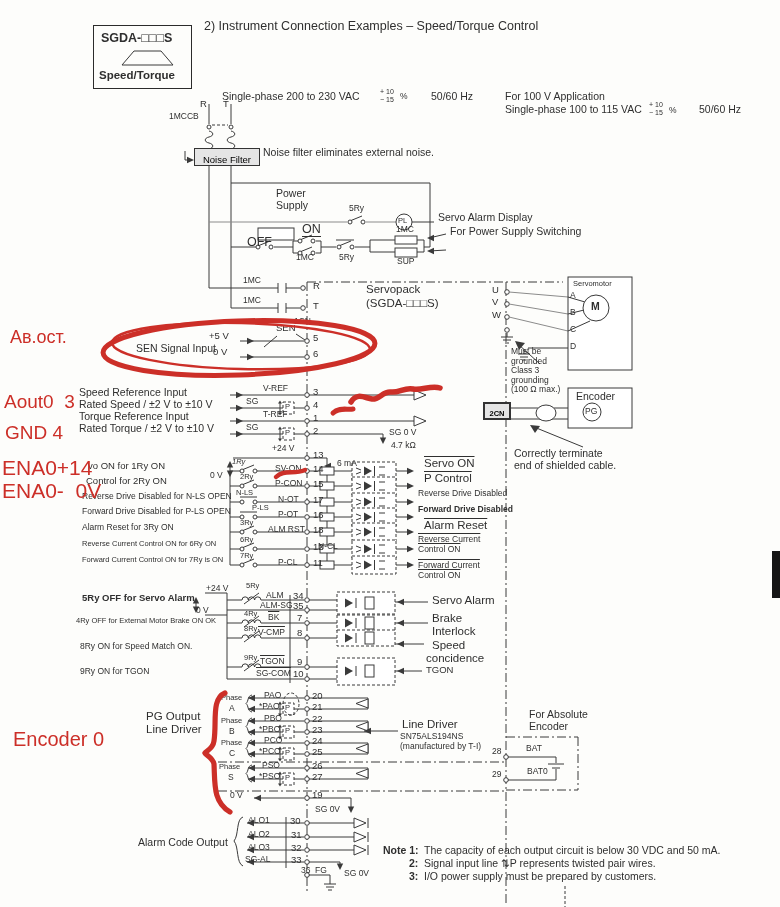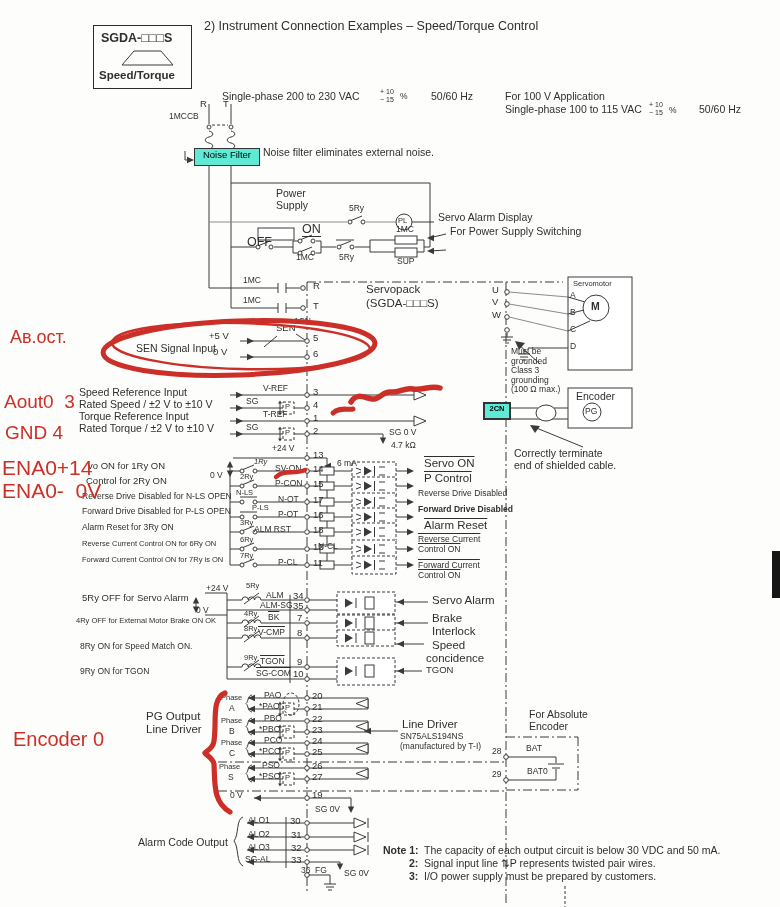--- a/index.html
+++ b/index.html
@@ -18,22 +18,22 @@
   .ml{white-space:pre-line;}
   .b{font-weight:700;}
   .ovl{text-decoration:overline;}
   .u{border-bottom:1.2px solid #2f2f2f;}
   .s7{font-size:7.5px;}.s8{font-size:8.5px;}.s9{font-size:9.5px;}
   .s10{font-size:10.5px;}.s11{font-size:11.5px;}.s12{font-size:12.5px;}
   .tol{font-size:7px;line-height:7.5px;}
   .red{color:#cc2f28;}
   .ra{font-size:18px;}.rb{font-size:19px;}.rc{font-size:21px;}.rd{font-size:20px;}
   .box{position:absolute;border:1.3px solid #2b2b2b;background:transparent;}
-  .wbox{position:absolute;border:1.2px solid #333;background:#5eead4;display:flex;
-        align-items:flex-start;justify-content:center;}
+  .wbox{position:absolute;border:1.2px solid #333;background:#e5e5e5;display:flex;
+        align-items:flex-end;justify-content:center;}
 </style>
 </head>
 <body>
 
 <div id="stage">
 
 <svg id="art" width="780" height="907">
   <defs>
     <g id="pin">
           <circle r="2.3" class="wf"></circle>
@@ -541,32 +541,32 @@
 <span class="t s8" style="left:246px;top:423px;">SG</span>
 <span class="t s7" style="left:285px;top:429px;">P</span>
 <span class="t s9" style="left:313px;top:426px;">2</span>
 <span class="t s8" style="left:389px;top:428px;">SG 0 V</span>
 <span class="t s8" style="left:391px;top:441px;">4.7 kΩ</span>
 
 <span class="t s8" style="left:272px;top:444px;">+24 V</span>
 <span class="t s9" style="left:313px;top:450px;">13</span>
 <span class="t s8" style="left:210px;top:471px;">0 V</span>
 <span class="t s8" style="left:337px;top:459px;">6 mA</span>
-<span class="t s7" style="left:254px;top:458px;font-style:italic;">1Ry</span>
+<span class="t s7" style="left:232px;top:458px;font-style:italic;">1Ry</span>
 <span class="t s7" style="left:240px;top:473px;">2Ry</span>
 <span class="t s7" style="left:236px;top:489px;">N-LS</span>
 <span class="t s7" style="left:236px;top:504px;padding-left:16px;">P-LS</span>
 <span class="t s7" style="left:240px;top:519px;">3Ry</span>
 <span class="t s7" style="left:240px;top:536px;">6Ry</span>
 <span class="t s7" style="left:240px;top:552px;">7Ry</span>
 <span class="t s8" style="left:275px;top:464px;">SV-ON</span>
 <span class="t s8" style="left:275px;top:479px;">P-CON</span>
 <span class="t s8" style="left:278px;top:495px;">N-OT</span>
 <span class="t s8" style="left:278px;top:510px;">P-OT</span>
-<span class="t s8" style="left:254px;top:525px;">ALM RST</span>
+<span class="t s8" style="left:268px;top:525px;">ALM RST</span>
 <span class="t s8" style="left:278px;top:542px;margin-left:40px;">N-CL</span>
 <span class="t s8" style="left:278px;top:558px;">P-CL</span>
 <span class="t s9" style="left:313px;top:464px;">14</span>
 <span class="t s9" style="left:313px;top:479px;">15</span>
 <span class="t s9" style="left:313px;top:495px;">17</span>
 <span class="t s9" style="left:313px;top:510px;">16</span>
 <span class="t s9" style="left:313px;top:525px;">18</span>
 <span class="t s9" style="left:313px;top:542px;">12</span>
 <span class="t s9" style="left:313px;top:558px;">11</span>
 <span class="t s9" style="left:88px;top:461px;">vo ON for 1Ry ON</span>
@@ -597,21 +597,21 @@
 <span class="t s8 ovl" style="left:268px;top:613px;">BK</span>
 <span class="t s8 ovl" style="left:258px;top:628px;">V-CMP</span>
 <span class="t s8 ovl" style="left:260px;top:657px;">TGON</span>
 <span class="t s8 ovl" style="left:256px;top:669px;">SG-COM</span>
 <span class="t s9" style="left:293px;top:591px;">34</span>
 <span class="t s9" style="left:293px;top:601px;">35</span>
 <span class="t s9" style="left:297px;top:613px;">7</span>
 <span class="t s9" style="left:297px;top:628px;">8</span>
 <span class="t s9" style="left:297px;top:657px;">9</span>
 <span class="t s9" style="left:293px;top:669px;">10</span>
-<span class="t s9" style="left:82px;top:593px;">5Ry OFF for Servo Alarm</span>
+<span class="t s9" style="left:82px;top:593px;font-weight:bold;">5Ry OFF for Servo Alarm</span>
 <span class="t s7" style="left:76px;top:617px;">4Ry OFF for External Motor Brake ON OK</span>
 <span class="t s8" style="left:80px;top:642px;">8Ry ON for Speed Match ON.</span>
 <span class="t s8" style="left:80px;top:667px;">9Ry ON for TGON</span>
 <span class="t s11" style="left:432px;top:594px;">Servo Alarm</span>
 <span class="t s11" style="left:432px;top:612px;">Brake</span>
 <span class="t s11" style="left:432px;top:625px;">Interlock</span>
 <span class="t s11" style="left:432px;top:639px;">Speed</span>
 <span class="t s11" style="left:426px;top:652px;">concidence</span>
 <span class="t s9" style="left:426px;top:665px;">TGON</span>
 

